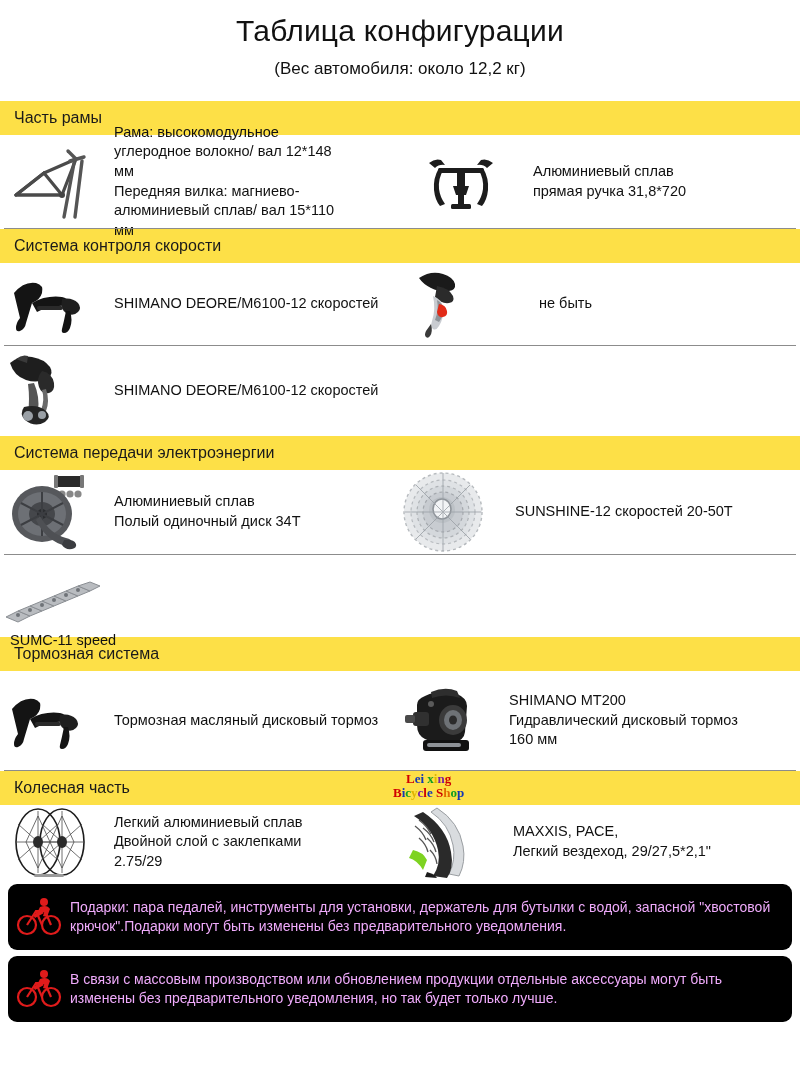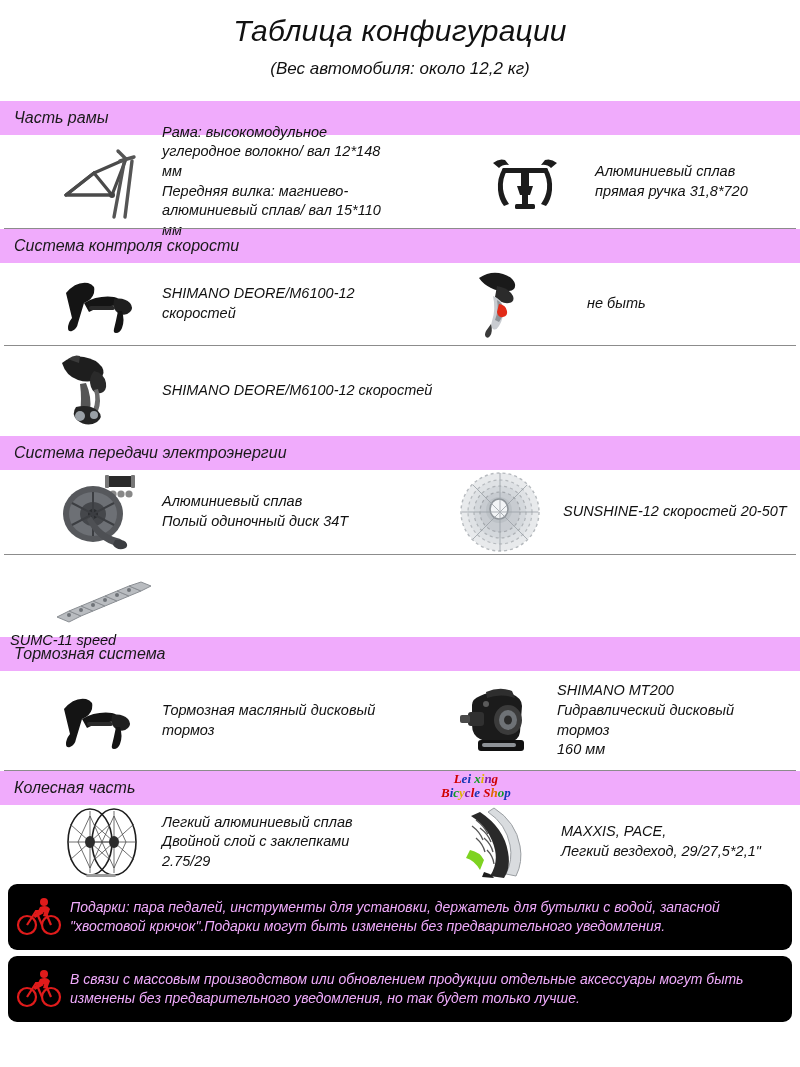--- a/index.html
+++ b/index.html
@@ -5,35 +5,35 @@
 <style>
   html,body{margin:0;padding:0;}
   body{
     width:800px;height:1067px;
     background:#ffffff;
     font-family:"Liberation Sans","DejaVu Sans",sans-serif;
     color:#111;
     overflow:hidden;
     position:relative;
   }
-  .page{position:relative;width:800px;height:913px;font-style:italic;}
+  .page{position:relative;width:800px;height:913px;}
 
   
   .title-block{padding-top:14px;text-align:center;}
   .main-title{
     font-size:30px;font-weight:400;letter-spacing:.2px;color:#111;
     line-height:1.15;
   }
   .sub-title{
     margin-top:10px;font-size:17px;font-weight:400;color:#111;
   }
 
   
   .band{
-    background:#f0abfc;
+    background:#fde047;
     height:34px;
     display:flex;align-items:center;
     padding-left:14px;
     box-sizing:border-box;
     font-size:16px;color:#1a1a1a;
     width:100%;
   }
 
   
   .row{
@@ -47,21 +47,21 @@
     height:1px;background:#8c8c8c;
   }
   .cell{
     display:flex;align-items:center;
     box-sizing:border-box;
   }
   .cell-half{width:50%;}
   .cell-full{width:100%;}
   .pic{
     flex:0 0 auto;
-    display:flex;align-items:center;justify-content:center;margin-left:48px;
+    display:flex;align-items:center;
   }
   .txt{
     font-size:14.5px;line-height:1.35;color:#111;
     padding-left:6px;
   }
 
   
   .notice{
     background:#000;color:#fff;
     border-radius:9px;

